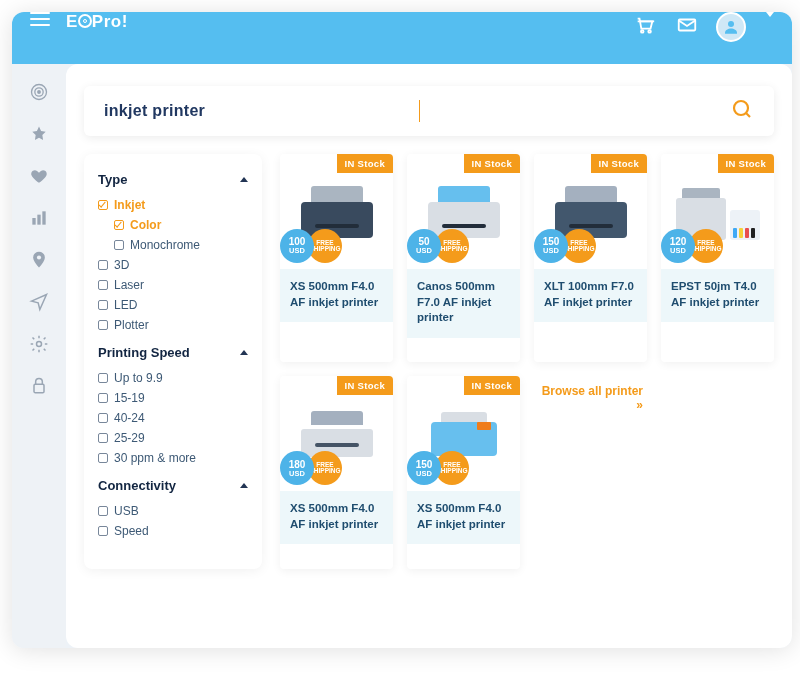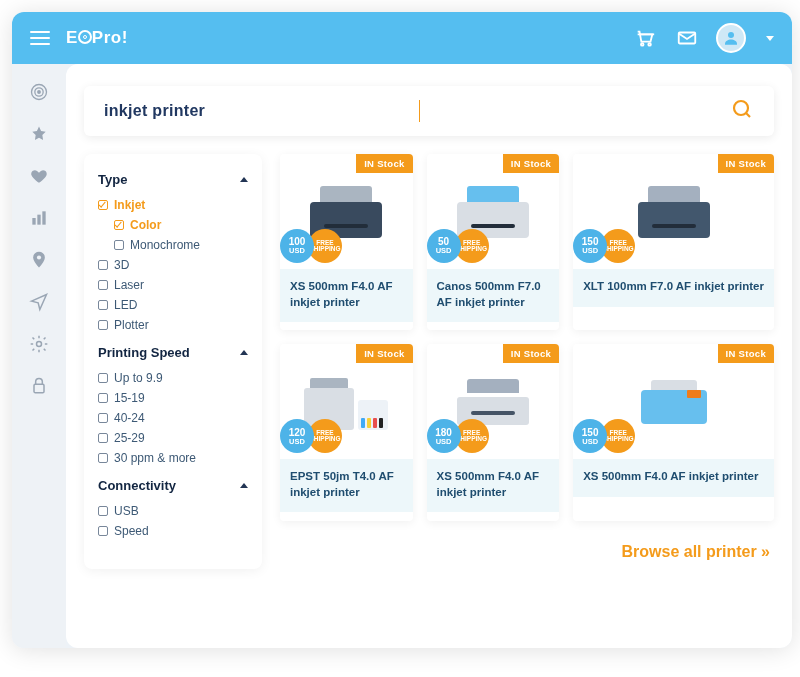--- a/index.html
+++ b/index.html
@@ -20,21 +20,20 @@
     box-shadow: 0 2px 24px rgba(0,0,0,0.12);
     background: #fff;
     display: flex;
     flex-direction: column;
   }
   
   .topbar {
     height: 52px;
     background: #55bef0;
     display: flex;
-    align-items: center;
     padding: 0 18px;
     gap: 16px;
     color: #fff;
   }
   .menu-btn { display: flex; flex-direction: column; gap: 4px; cursor: pointer; }
   .menu-btn span { width: 20px; height: 2px; background: #fff; border-radius: 1px; }
   .brand { font-weight: 800; font-size: 17px; letter-spacing: .5px; color: #fff; }
   .brand-o {
     display: inline-block; width: 14px; height: 14px;
     border: 2px solid #fff; border-radius: 50%;
@@ -136,21 +135,21 @@
   .cb.checked::after {
     content:""; position:absolute; left:1px; top:-1px; width:2.5px; height:6px;
     border-right:1.5px solid #f49b1b; border-bottom:1.5px solid #f49b1b;
     transform: rotate(40deg);
   }
   .opt.checked { color: #f49b1b; font-weight: 700; }
 
   .grid {
     flex: 1;
     display: grid;
-    grid-template-columns: repeat(2, 1fr);
+    grid-template-columns: repeat(4, 1fr);
     gap: 14px 14px;
   }
   .card {
     background: #fff;
     box-shadow: 0 2px 10px rgba(0,0,0,0.06);
     border-radius: 4px;
     overflow: hidden;
     cursor: pointer;
     position: relative;
     display: flex;
@@ -199,21 +198,21 @@
   .badge-price .num { font-size: 10px; }
   .badge-ship { background:#f49b1b; margin-left:-6px; z-index:1; font-size:6.5px; }
 
   .title {
     background:#edf7fa;
     padding: 10px 10px 12px;
     font-size: 11.5px; font-weight:800; color:#1f4d6f; line-height:1.35;
   }
   .browse {
     grid-column: 3;
-    text-align: right; color:#f49b1b; font-weight:800; font-size:16px;
+    text-align: right; color:#f49b1b; font-weight:800; font-size:12px;
     cursor: pointer; padding: 8px 4px 0 0;
   }
 </style>
 </head>
 <body>
 
 <div class="app">
 
   <div class="topbar">
     <div class="menu-btn">

